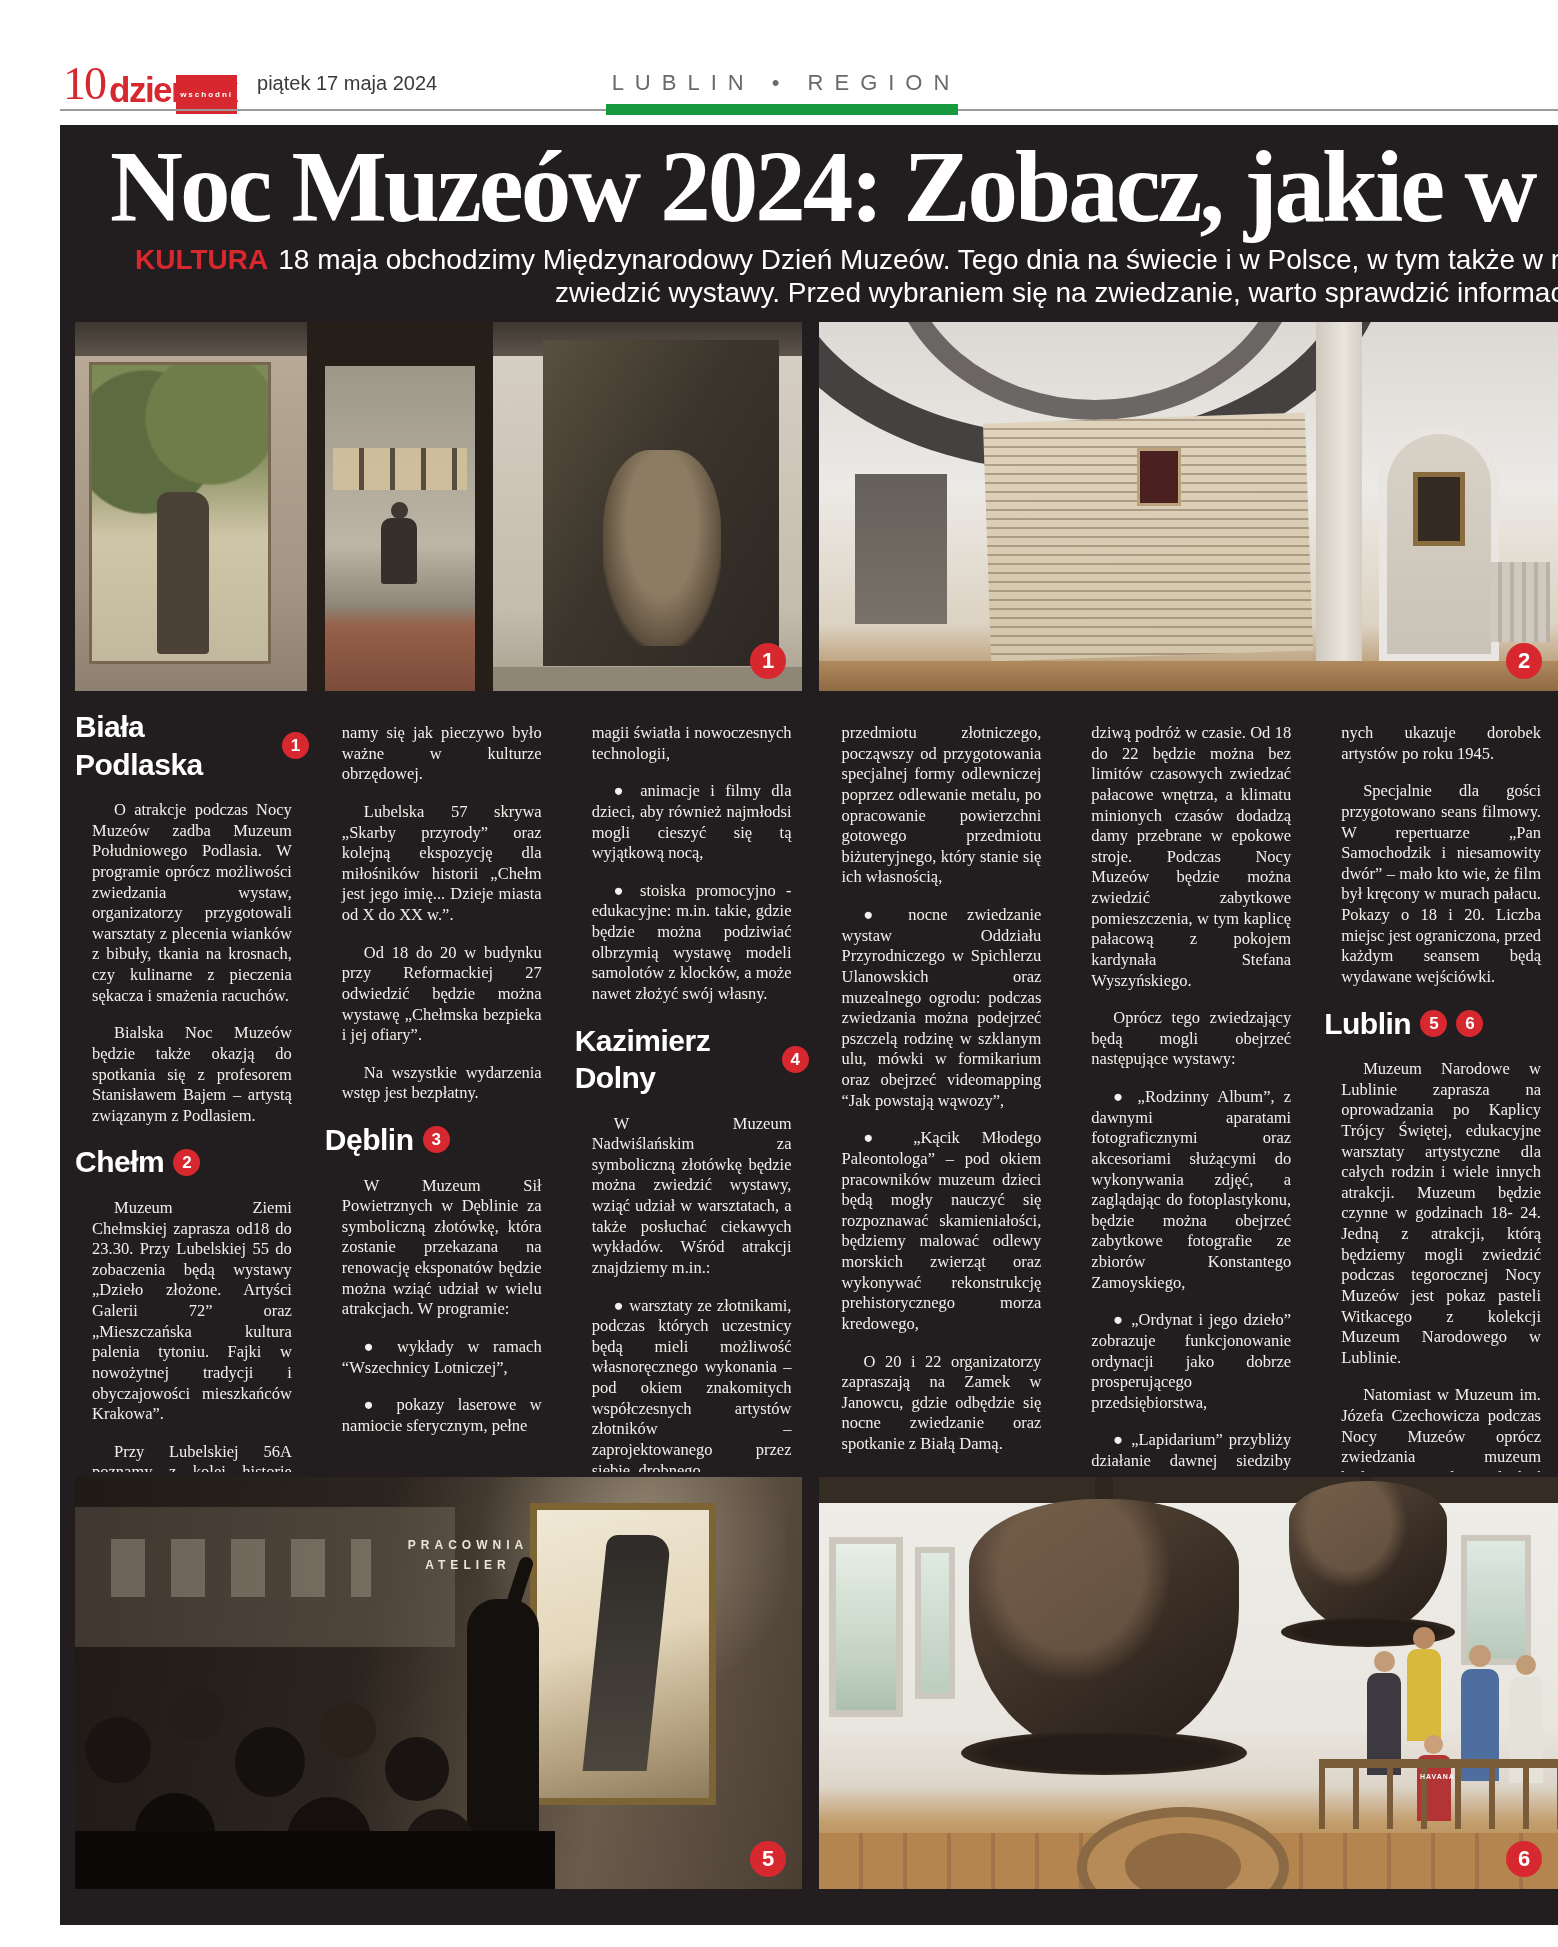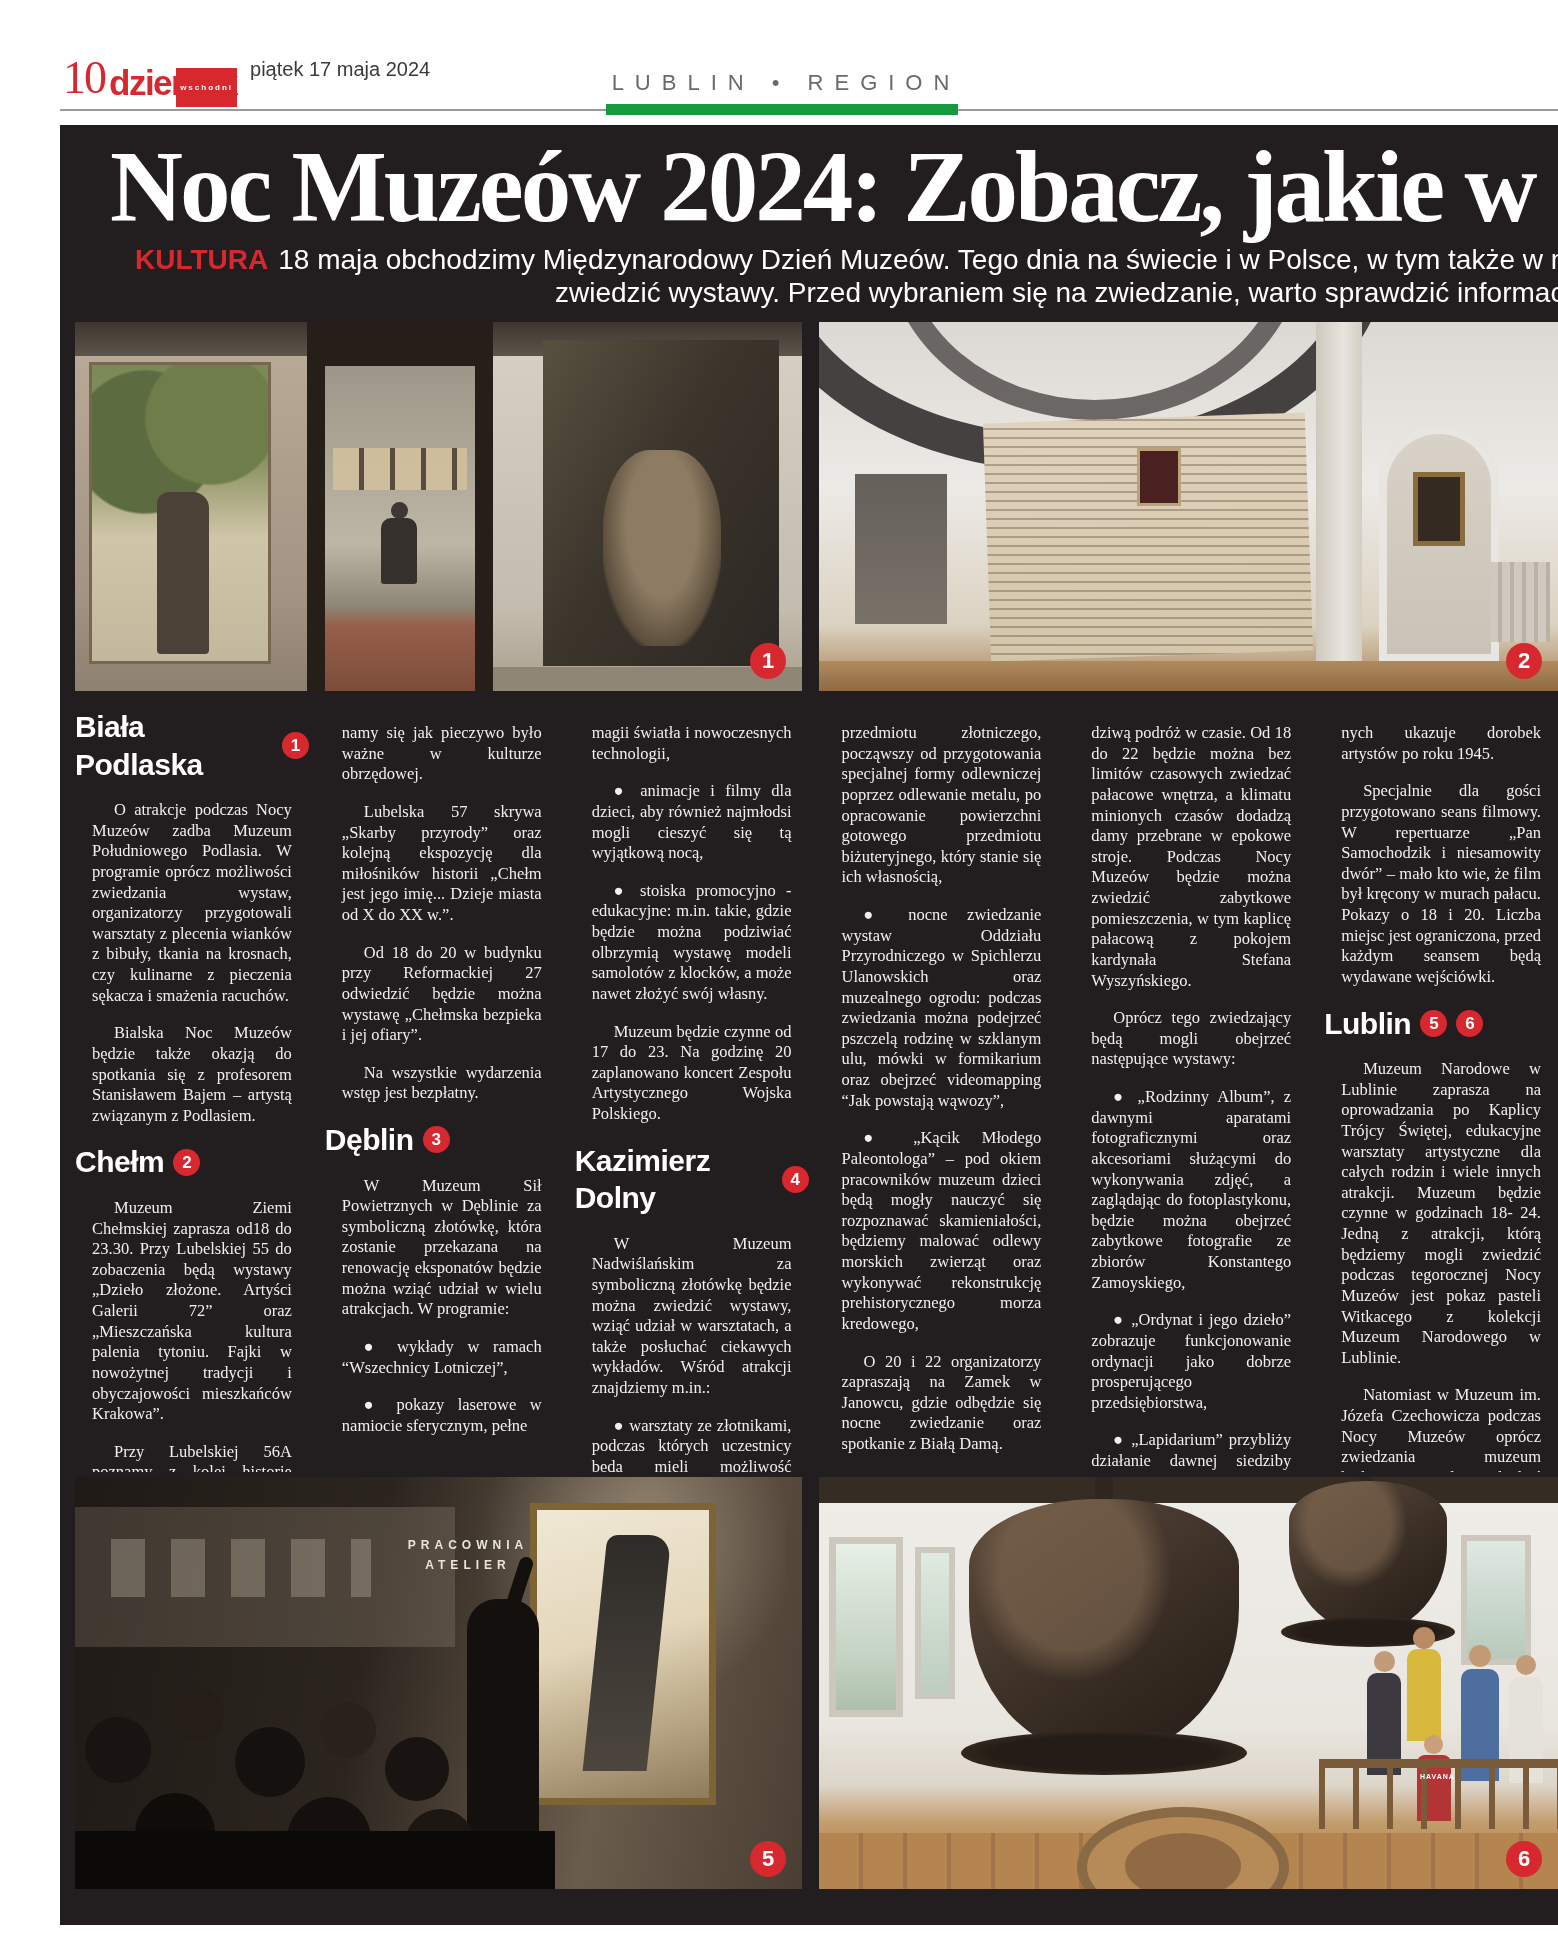--- a/index.html
+++ b/index.html
@@ -2,21 +2,21 @@
 <html lang="pl" style="--red: #d7282f; --green: #17993f; --ink: #221d1e;"><head>
 <meta charset="utf-8">
 <style>
   :root{ --red:#d7282f; --green:#17993f; --ink:#221d1e; --paper:#f2efec; }
   *{ box-sizing:border-box; }
   html,body{ margin:0; padding:0; }
   body{ width:1558px; height:1947px; position:relative; background:#fff;
         font-family:"Liberation Sans",sans-serif; overflow:hidden; }
 
   
-  .hdr{ position:absolute; left:63px; top:58px; height:52px; display:flex; align-items:flex-start; gap:13px; }
+  .hdr{ position:absolute; left:63px; top:58px; height:52px; display:flex; align-items:center; gap:20px; }
   .logo{ display:flex; align-items:flex-end; position:relative; color:var(--red); }
   .logo-num{ font-family:"Liberation Serif",serif; font-size:46px; line-height:.85; font-weight:normal; letter-spacing:-2px; }
   .logo-word{ font-size:35px; font-weight:bold; letter-spacing:-1.5px; line-height:.8; margin-left:4px; }
   .logo-sub{ position:absolute; right:0; bottom:-10px; background:var(--red); color:#fff;
              font-size:8px; font-weight:bold; letter-spacing:2px; padding:15px 4px; }
   .hdr-date{ font-size:20px; color:#3a3a3a; padding-bottom:2px; }
   .section-head{ position:absolute; left:600px; top:70px; width:372px; text-align:center;
                  font-size:22px; letter-spacing:11px; color:#6a6a6a; }
   .hdr-rule{ position:absolute; left:60px; right:0; top:109px; height:2px; background:#9a9a9a; }
   .green-bar{ position:absolute; left:606px; top:104px; width:352px; height:11px; background:var(--green); }
@@ -147,21 +147,20 @@
           <span class="badge">3</span>
         </div>
         <p>W Muzeum Sił Powietrznych w Dęblinie za symboliczną złotówkę, która zostanie przekazana na renowację eksponatów będzie można wziąć udział w wielu atrakcjach. W programie:</p>
         <p>● wykłady w ramach “Wszechnicy Lotniczej”,</p>
         <p>● pokazy laserowe w namiocie sferycznym, pełne</p>
       </div>
       <div class="col">
         <p class="noind">magii światła i nowoczesnych technologii,</p>
         <p>● animacje i filmy dla dzieci, aby również najmłodsi mogli cieszyć się tą wyjątkową nocą,</p>
         <p>● stoiska promocyjno - edukacyjne: m.in. takie, gdzie będzie można podziwiać olbrzymią wystawę modeli samolotów z klocków, a może nawet złożyć swój własny.</p>
-        <p>Muzeum będzie czynne od 17 do 23. Na godzinę 20 zaplanowano koncert Zespołu Artystycznego Wojska Polskiego.</p>
         <div class="sec-head">
           <span>Kazimierz Dolny</span>
           <span class="badge">4</span>
         </div>
         <p>W Muzeum Nadwiślańskim za symboliczną złotówkę będzie można zwiedzić wystawy, wziąć udział w warsztatach, a także posłuchać ciekawych wykładów. Wśród atrakcji znajdziemy m.in.:</p>
         <p>● warsztaty ze złotnikami, podczas których uczestnicy będą mieli możliwość własnoręcznego wykonania – pod okiem znakomitych współczesnych artystów złotników – zaprojektowanego przez siebie, drobnego</p>
       </div>
       <div class="col">
         <p class="noind">przedmiotu złotniczego, począwszy od przygotowania specjalnej formy odlewniczej poprzez odlewanie metalu, po opracowanie powierzchni gotowego przedmiotu biżuteryjnego, który stanie się ich własnością,</p>
         <p>● nocne zwiedzanie wystaw Oddziału Przyrodniczego w Spichlerzu Ulanowskich oraz muzealnego ogrodu: podczas zwiedzania można podejrzeć pszczelą rodzinę w szklanym ulu, mówki w formikarium oraz obejrzeć videomapping “Jak powstają wąwozy”,</p>

